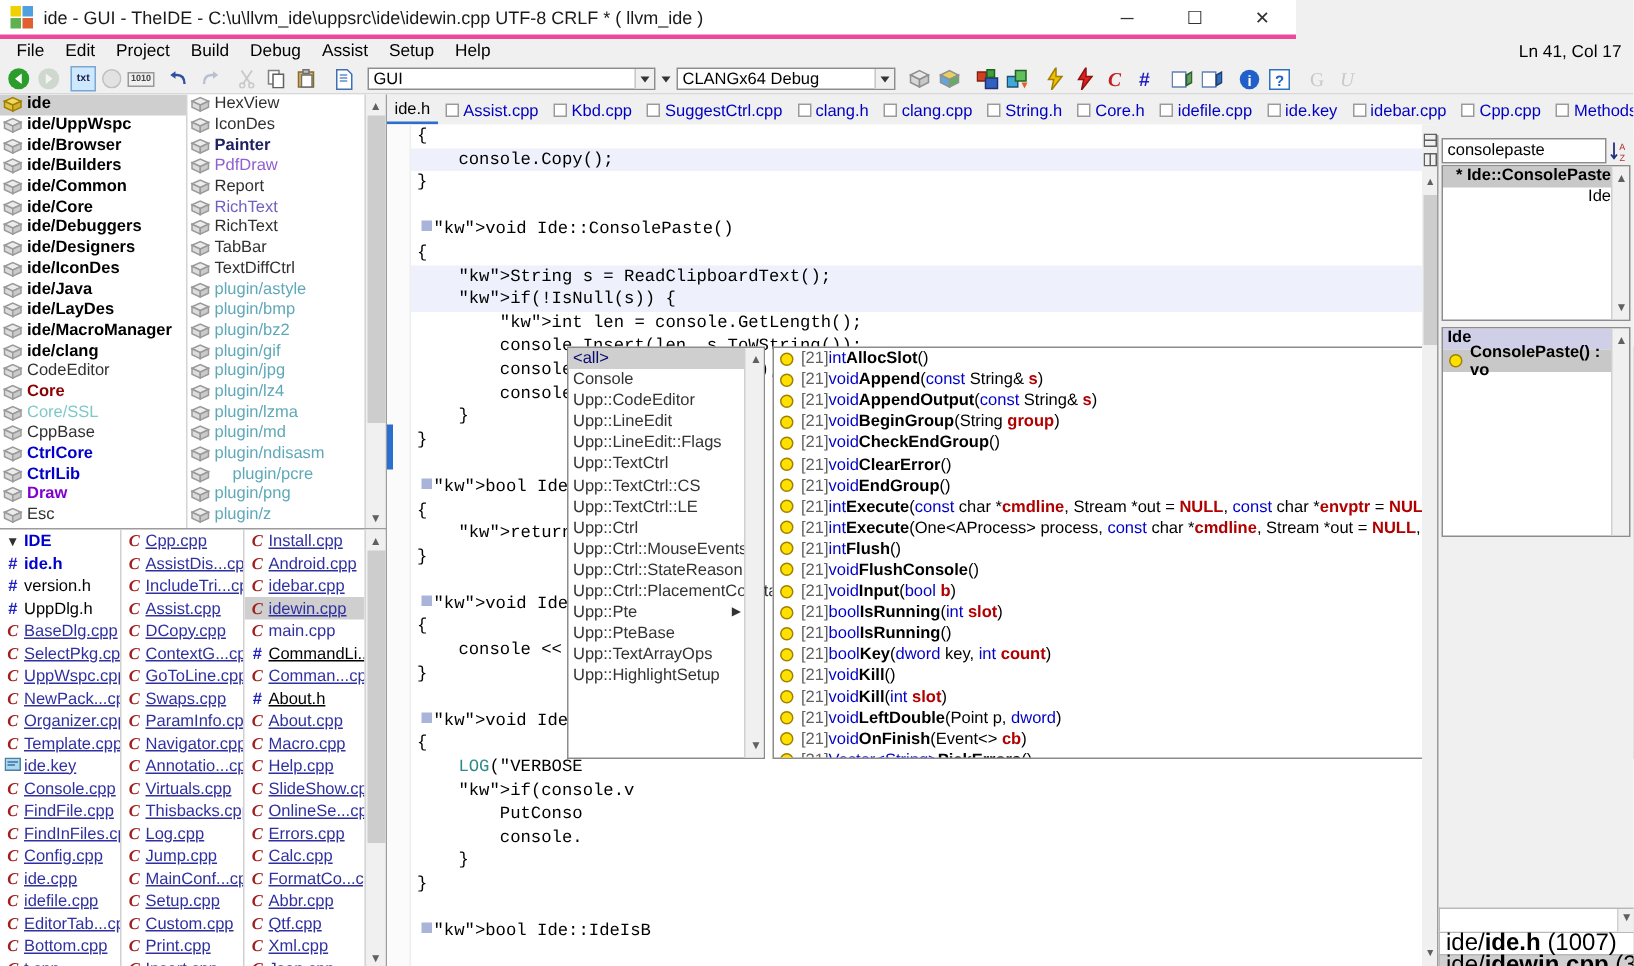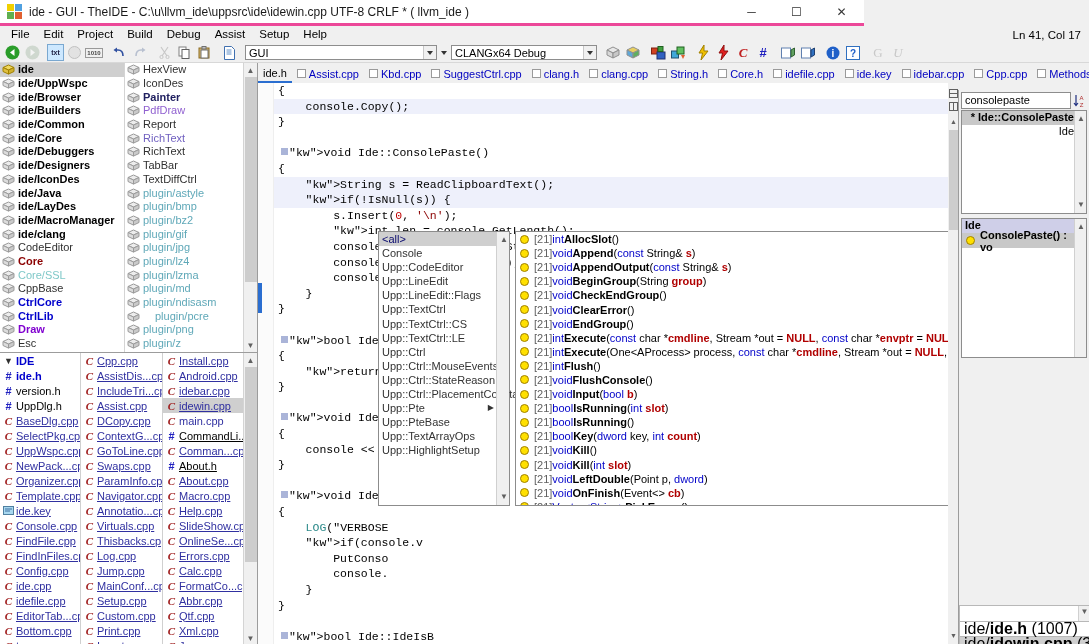--- a/index.html
+++ b/index.html
@@ -1006,21 +1006,20 @@
     <div class="cursorbar" style="top:200px;"></div>
     <div class="codearea" id="codearea">
         <div class="cl"><span>{</span></div>
         <div class="cl hl"><span>    console.Copy();</span></div>
         <div class="cl"><span>}</span></div>
         <div class="cl"><span></span></div>
         <div class="cl"><span class="fold" style="position: relative; display: inline-block; margin-right: 4px; top: -1px;"></span><span><span class="&lt;span">"kw"</span>&gt;void Ide::ConsolePaste()</span></div>
         <div class="cl"><span>{</span></div>
         <div class="cl hl"><span>    <span class="&lt;span">"kw"</span>&gt;String s = ReadClipboardText();</span></div>
         <div class="cl hl"><span>    <span class="&lt;span">"kw"</span>&gt;if(!IsNull(s)) {</span></div>
-        <div class="cl"><span>        s.Insert(<span class="num">0</span>, <span class="str">'\n'</span>);</span></div>
         <div class="cl"><span>        <span class="&lt;span">"kw"</span>&gt;int len = console.GetLength();</span></div>
         <div class="cl"><span>        console.Insert(len, s.ToWString());</span></div>
         <div class="cl"><span>        console.SetCursor(len + <span class="num">1</span>);</span></div>
         <div class="cl"><span>        console.</span></div>
         <div class="cl"><span>    }</span></div>
         <div class="cl"><span>}</span></div>
         <div class="cl"><span></span></div>
         <div class="cl"><span class="fold" style="position: relative; display: inline-block; margin-right: 4px; top: -1px;"></span><span><span class="&lt;span">"kw"</span>&gt;bool Ide::IsVerb</span></div>
         <div class="cl"><span>{</span></div>
         <div class="cl"><span>    <span class="&lt;span">"kw"</span>&gt;return conso</span></div>

